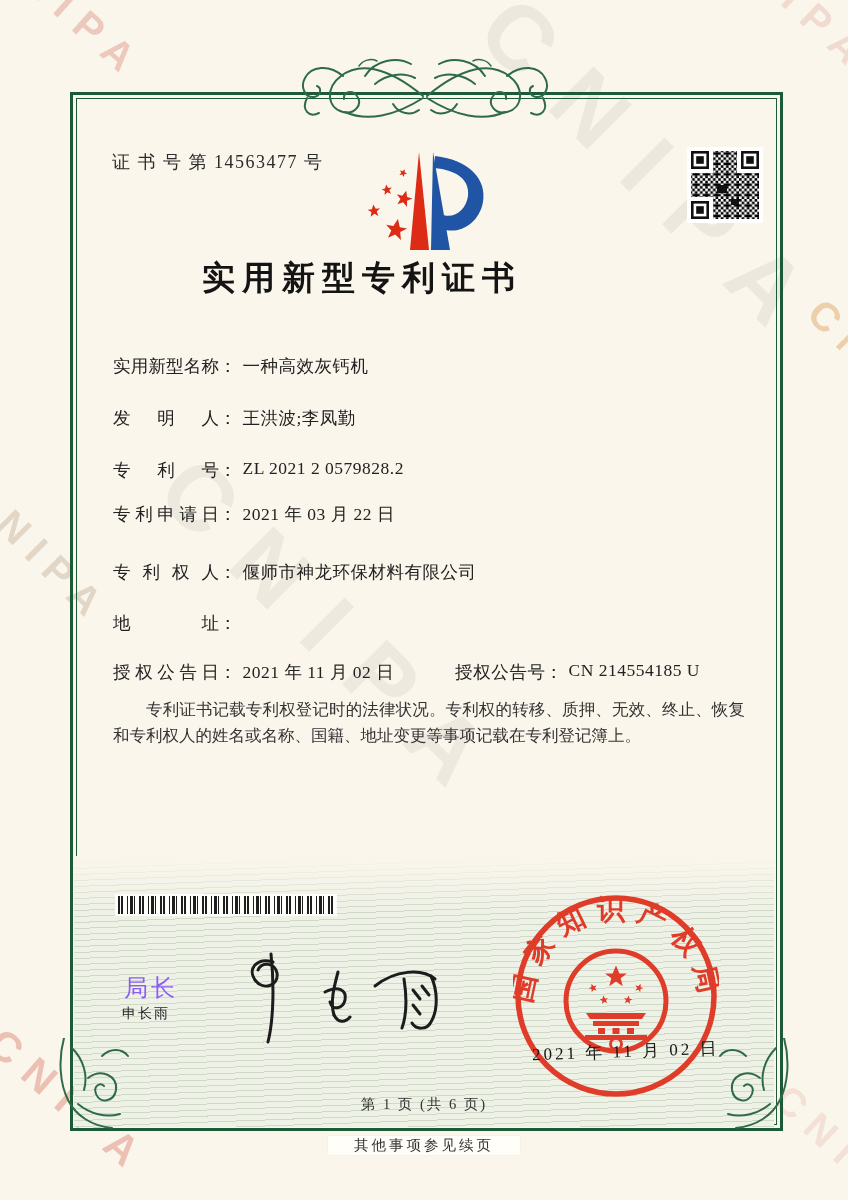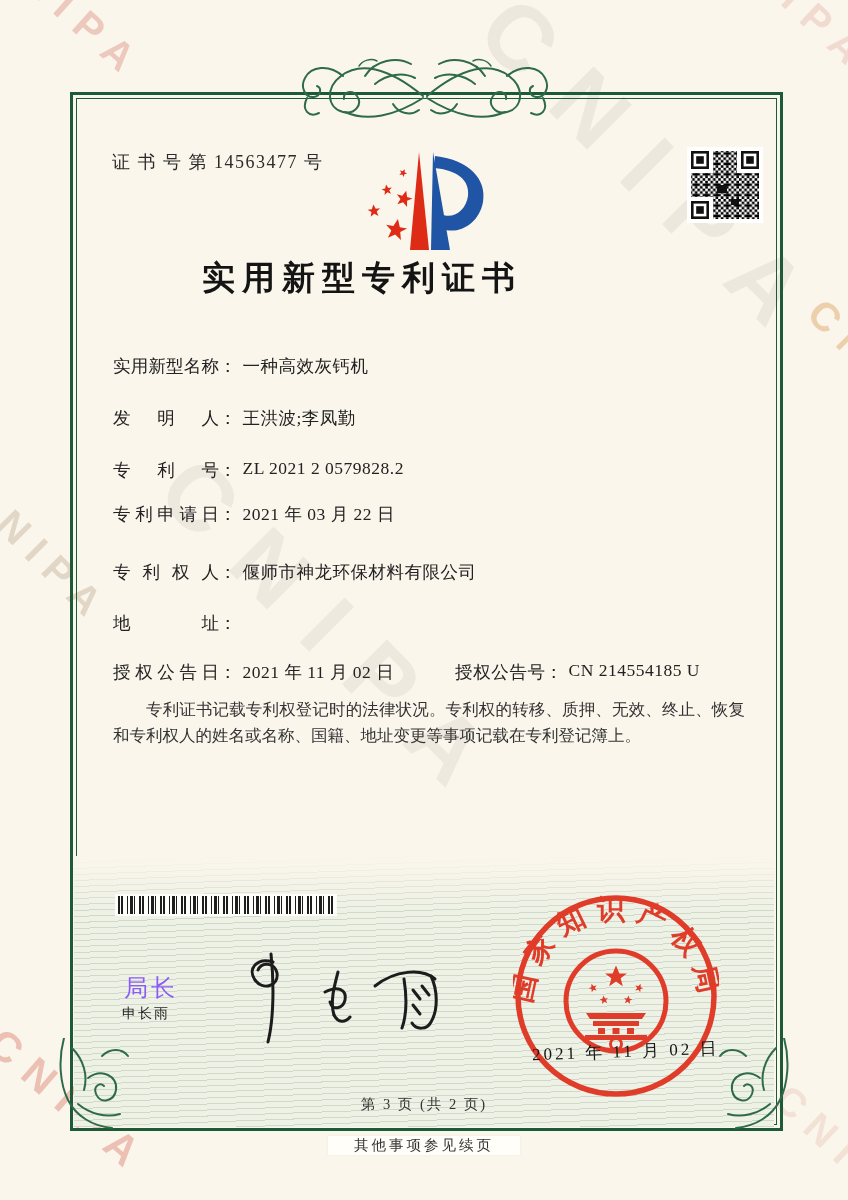--- a/index.html
+++ b/index.html
@@ -279,14 +279,14 @@
     <rect x="-23" y="20" width="46" height="5"></rect>
     <rect x="-18" y="27" width="7" height="6"></rect>
     <rect x="-3.5" y="27" width="7" height="6"></rect>
     <rect x="11" y="27" width="7" height="6"></rect>
     <rect x="-31" y="34" width="62" height="5"></rect>
     <circle cy="43" r="5.5" fill="none" stroke="#e03320" stroke-width="3"></circle>
   </g>
 </svg>
 <div class="seal-date">2021 年 11 月 02 日</div>
 
-<div class="page-info">第 3 页 (共 2 页)</div>
+<div class="page-info">第 1 页 (共 6 页)</div>
 <div class="note-box">其他事项参见续页</div>
 
 </body></html>

